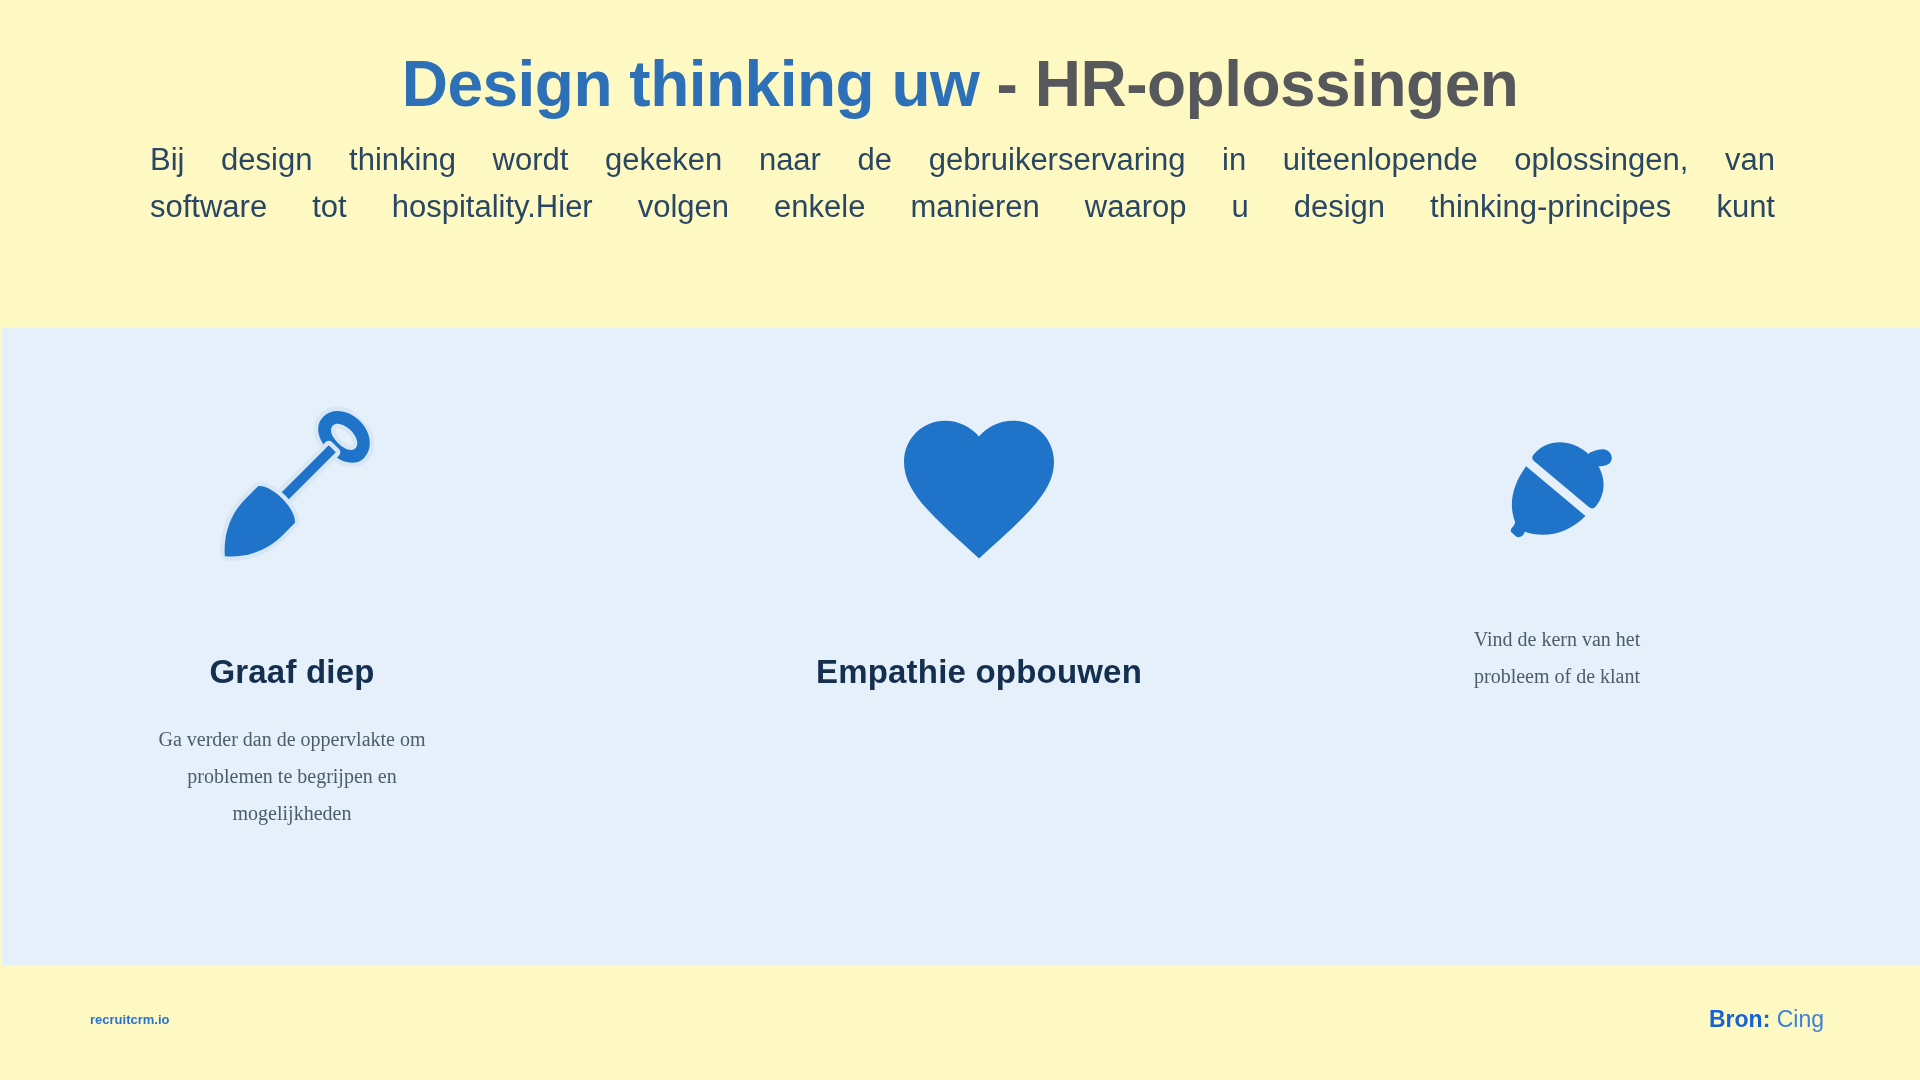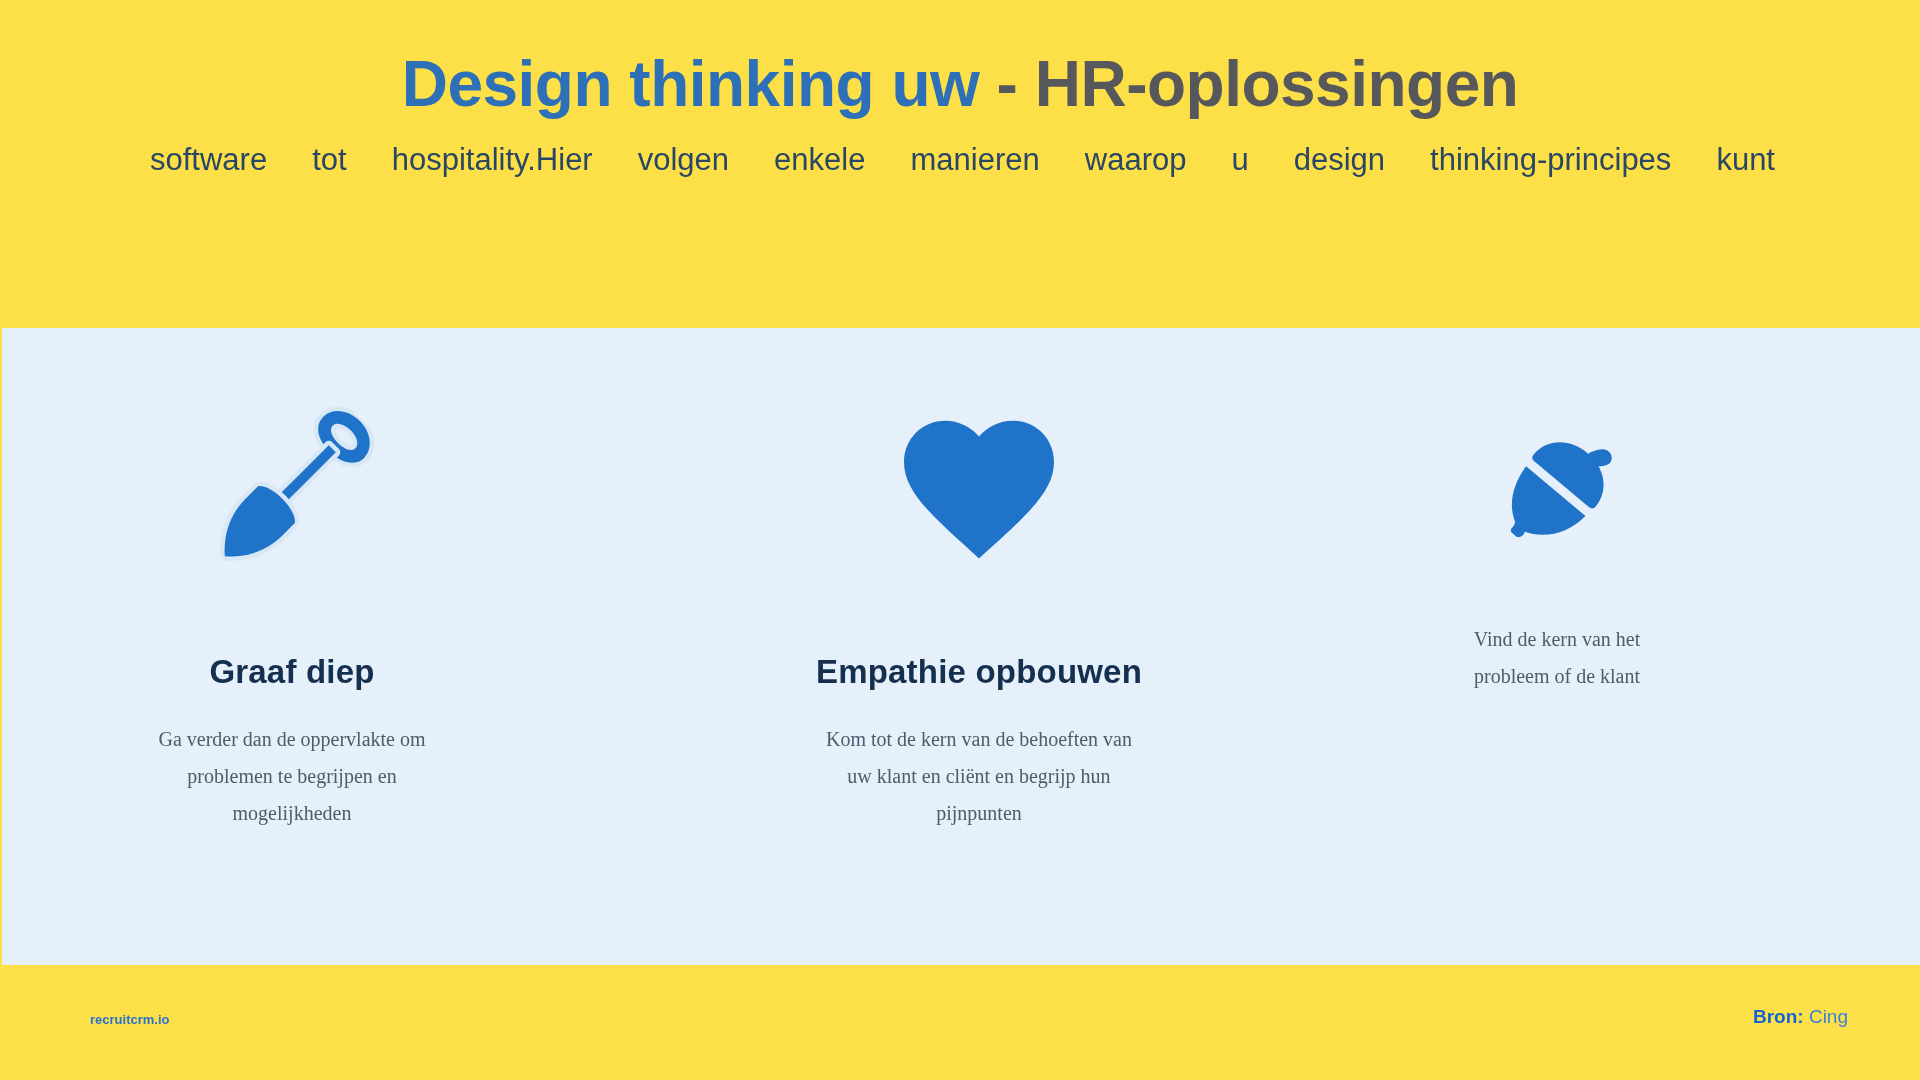--- a/index.html
+++ b/index.html
@@ -1,18 +1,18 @@
 <!DOCTYPE html>
 <html style="--title_blue: #2d70b7; --title_gray: #57585c; --body_navy: #294764; --band_bg: #e5f0fa; --icon_blue: #1f74c9; --icon_halo: #d8e7f6; --heading_navy: #152f4f; --desc_slate: #4b5d6b; --footer_blue: #2a72d0; --source_bold_blue: #1563d6; --source_value_blue: #3d80d8;"><head>
 <meta charset="utf-8">
 <style>
   html,body{margin:0;padding:0;background:#ffffff;}
   .page{
     position:relative;width:1920px;height:1080px;overflow:hidden;
-    background:#fde047;font-family:"Liberation Sans",sans-serif;
+    background:#fef9c3;font-family:"Liberation Sans",sans-serif;
   }
   
   .title{
     position:absolute;top:52px;left:0;width:100%;text-align:center;
     font-size:64px;font-weight:800;letter-spacing:-0.5px;line-height:1;margin:0;
   }
   .title .hl{color:var(--title_blue);}
   .title .rest{color:var(--title_gray);}
   .intro{
     position:absolute;top:136px;left:150px;width:1625px;
@@ -47,32 +47,33 @@
   }
   .col-1 .desc{max-width:300px;}
   .col-2 .desc{max-width:335px;}
   .col-3 .desc{max-width:225px;}
   
   .brand{
     position:absolute;left:90px;top:1012px;
     font-size:13px;font-weight:800;color:var(--footer_blue);
     text-decoration:none;
   }
-  .source{position:absolute;right:72px;top:1006px;font-size:19px;}
+  .source{position:absolute;right:96px;top:1006px;font-size:23px;}
   .source .lbl{font-weight:800;color:var(--source_bold_blue);}
   .source .val{font-weight:400;color:var(--source_value_blue);}
 </style>
 </head>
 <body>
 
 <div class="page">
 
   <h1 class="title"><span class="hl">Design thinking uw</span><span class="rest"> - HR-oplossingen</span></h1>
 
   <div class="intro">
+    <div class="line">Bij design thinking wordt gekeken naar de gebruikerservaring in uiteenlopende oplossingen, van</div>
     <div class="line">software tot hospitality.Hier volgen enkele manieren waarop u design thinking-principes kunt</div>
   </div>
 
   <div class="band">
 
     <div class="col col-1">
       <div class="icon-wrap">
         <svg class="rot45" width="76" height="196" viewBox="0 0 76 196" aria-hidden="true">
           <g fill="currentColor" stroke="var(--icon_halo)" stroke-width="9" paint-order="stroke" stroke-linejoin="round">
             <path fill-rule="evenodd" d="M38 2 C22 2 9 12 9 25 C9 37 21 45 38 45 C55 45 67 37 67 25 C67 12 54 2 38 2 Z M38 15 C47 15 54 19 54 24 C54 30 47 33 38 33 C29 33 22 30 22 24 C22 19 29 15 38 15 Z"></path>
@@ -85,21 +86,20 @@
       <p class="desc">Ga verder dan de oppervlakte om problemen te begrijpen en mogelijkheden</p>
     </div>
 
     <div class="col col-2">
       <div class="icon-wrap">
         <svg width="180" height="154" viewBox="0 2.6 24 19" aria-hidden="true">
           <path fill="currentColor" d="M12 21.35 l-1.45-1.32 C5.4 15.36 2 12.28 2 8.5 2 5.42 4.42 3 7.5 3 c1.74 0 3.41 0.81 4.5 2.09 C13.09 3.81 14.76 3 16.5 3 19.58 3 22 5.42 22 8.5 c0 3.78 -3.4 6.86 -8.55 11.54 L12 21.35 Z"></path>
         </svg>
       </div>
       <h3>Empathie opbouwen</h3>
-      <p class="desc">Kom tot de kern van de behoeften van uw klant en cliënt en begrijp hun pijnpunten</p>
     </div>
 
     <div class="col col-3">
       <div class="icon-wrap">
         <svg class="rot40" width="99" height="126" viewBox="0 0 110 140" aria-hidden="true">
           <g fill="currentColor">
             <path d="M66 3 C75 -2 84 6 80 14 C77 20 70 25 63 28 L56 17 C59 11 62 6 66 3 Z"></path>
             <path d="M10 58 C10 34 30 18 55 18 C80 18 100 34 100 58 C100 61 98 63 95 63 L15 63 C12 63 10 61 10 58 Z"></path>
             <path d="M12 73 L98 73 C96 101 79 122 57 130 C55 131 54 133 53 136 C51 142 43 141 44 135 C44 132 44 130 42 128 C24 118 14 99 12 73 Z"></path>
             <path d="M50 127 C45 136 49 144 56 139 C61 135 58 129 55 126 Z"></path>

